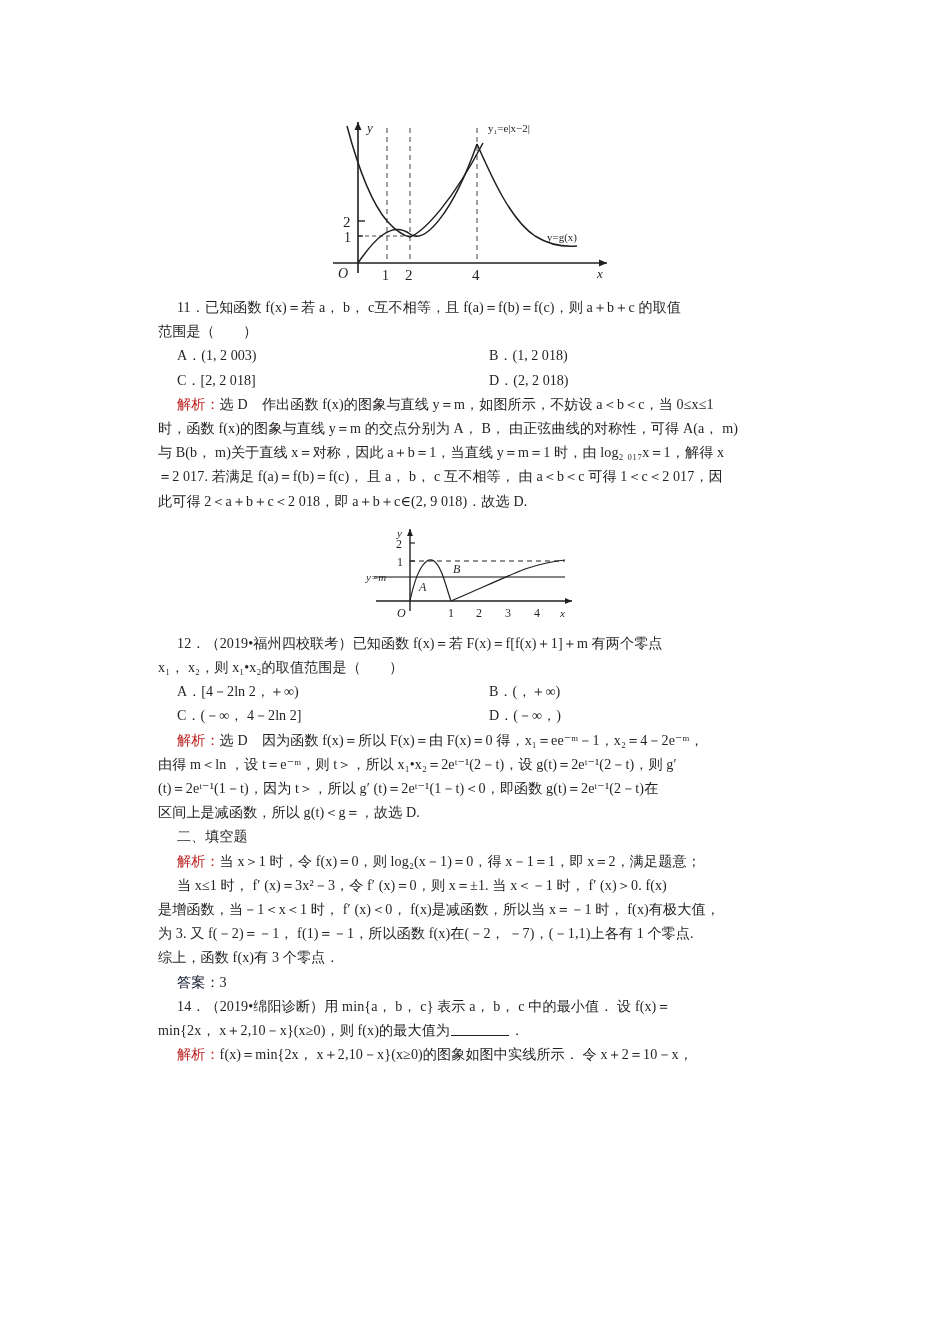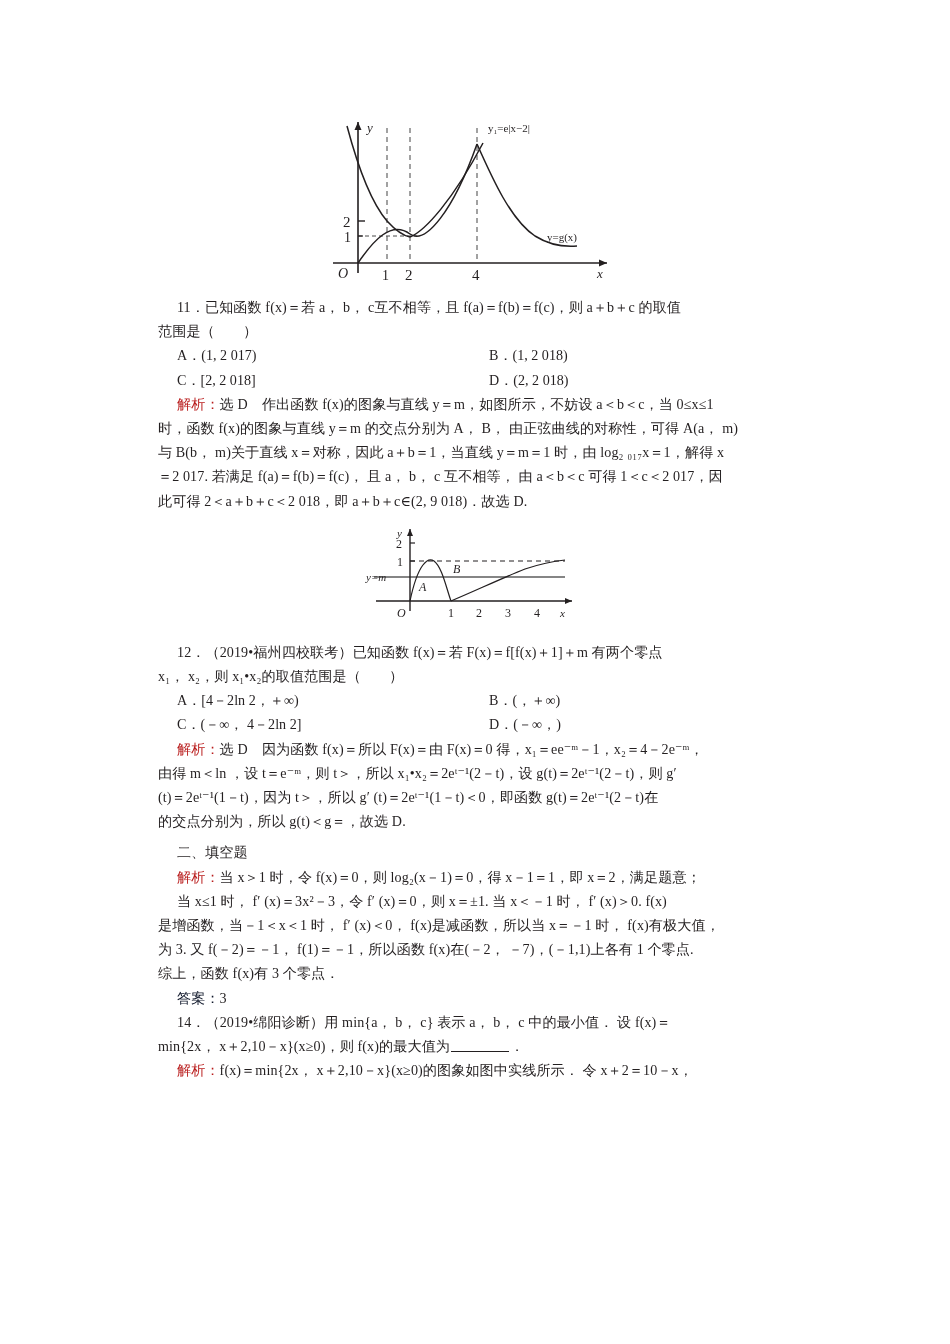--- a/index.html
+++ b/index.html
@@ -59,21 +59,20 @@
     display: flex;
     font-size: 14.1px;
     line-height: 24.2px;
     padding-left: 19px;
   }
   .opt-row .opt-a { width: 312px; }
 
   .sect-head {
     font-size: 14.1px;
     line-height: 24.2px;
-    margin-top: 7px;
   }
   .blank {
     display: inline-block;
     border-bottom: 1px solid #231f20;
     width: 58px;
     height: 11px;
     margin: 0 1px -1px 1px;
   }
 </style>
 </head>
@@ -117,21 +116,21 @@
         <text x="222" y="133" font-family="Liberation Serif, serif" font-size="11" fill="#231f20">y=g(x)</text>
       </svg>
     </div>
 
     <div class="para" style="margin-top:12px;">
       <span class="ln indent">11．已知函数 f(x)＝若 a， b， c互不相等，且 f(a)＝f(b)＝f(c)，则 a＋b＋c 的取值</span>
       <span class="ln">范围是（　　）</span>
     </div>
 
     <div class="opt-row">
-      <span class="opt-a"><span>A．</span><span>(1, 2 017)</span></span>
+      <span class="opt-a"><span>A．</span><span>(1, 2 003)</span></span>
       <span><span>B．</span><span>(1, 2 018)</span></span>
     </div>
     <div class="opt-row">
       <span class="opt-a"><span>C．</span><span>[2, 2 018]</span></span>
       <span><span>D．</span><span>(2, 2 018)</span></span>
     </div>
 
     <div class="para">
       <span class="ln indent"><span class="lbl-jiexi">解析：</span><span>选 D　作出函数 f(x)的图象与直线 y＝m，如图所示，不妨设 a＜b＜c，当 0≤x≤1</span></span>
       <span class="ln">时，函数 f(x)的图象与直线 y＝m 的交点分别为 A， B， 由正弦曲线的对称性，可得 A(a， m)</span>
@@ -167,39 +166,39 @@
         <text x="88" y="96" font-family="Liberation Serif, serif" font-size="12" fill="#231f20">1</text>
         <text x="116" y="96" font-family="Liberation Serif, serif" font-size="12" fill="#231f20">2</text>
         <text x="145" y="96" font-family="Liberation Serif, serif" font-size="12" fill="#231f20">3</text>
         <text x="174" y="96" font-family="Liberation Serif, serif" font-size="12" fill="#231f20">4</text>
         <text x="6" y="60" font-family="Liberation Serif, serif" font-size="11" font-style="italic" fill="#231f20">y=m</text>
         <text x="59" y="70" font-family="Liberation Serif, serif" font-size="12" font-style="italic" fill="#231f20">A</text>
         <text x="93" y="52" font-family="Liberation Serif, serif" font-size="12" font-style="italic" fill="#231f20">B</text>
       </svg>
     </div>
 
-    <div class="para" style="margin-top:9px;">
+    <div class="para" style="">
       <span class="ln indent">12．（2019•福州四校联考）已知函数 f(x)＝若 F(x)＝f[f(x)＋1]＋m 有两个零点</span>
       <span class="ln">x₁， x₂，则 x₁•x₂的取值范围是（　　）</span>
     </div>
 
     <div class="opt-row">
       <span class="opt-a"><span>A．</span><span>[4－2ln 2，＋∞)</span></span>
       <span><span>B．</span><span>(，＋∞)</span></span>
     </div>
     <div class="opt-row">
       <span class="opt-a"><span>C．</span><span>(－∞， 4－2ln 2]</span></span>
       <span><span>D．</span><span>(－∞，)</span></span>
     </div>
 
     <div class="para">
       <span class="ln indent"><span class="lbl-jiexi">解析：</span><span>选 D　因为函数 f(x)＝所以 F(x)＝由 F(x)＝0 得，x₁＝ee⁻ᵐ－1，x₂＝4－2e⁻ᵐ，</span></span>
       <span class="ln">由得 m＜ln ，设 t＝e⁻ᵐ，则 t＞，所以 x₁•x₂＝2eᵗ⁻¹(2－t)，设 g(t)＝2eᵗ⁻¹(2－t)，则 g′</span>
       <span class="ln">(t)＝2eᵗ⁻¹(1－t)，因为 t＞，所以 g′ (t)＝2eᵗ⁻¹(1－t)＜0，即函数 g(t)＝2eᵗ⁻¹(2－t)在</span>
-      <span class="ln">的交点分别为，所以 g(t)＜g＝，故选 D.</span>
+      <span class="ln">区间上是减函数，所以 g(t)＜g＝，故选 D.</span>
     </div>
 
     <div class="sect-head indent">二、填空题</div>
 
 
     <div class="para">
       <span class="ln indent"><span class="lbl-jiexi">解析：</span><span>当 x＞1 时，令 f(x)＝0，则 log₂(x－1)＝0，得 x－1＝1，即 x＝2，满足题意；</span></span>
       <span class="ln indent">当 x≤1 时， f′ (x)＝3x²－3，令 f′ (x)＝0，则 x＝±1. 当 x＜－1 时， f′ (x)＞0. f(x)</span>
       <span class="ln">是增函数，当－1＜x＜1 时， f′ (x)＜0， f(x)是减函数，所以当 x＝－1 时， f(x)有极大值，</span>
       <span class="ln">为 3. 又 f(－2)＝－1， f(1)＝－1，所以函数 f(x)在(－2， －7)，(－1,1)上各有 1 个零点.</span>

